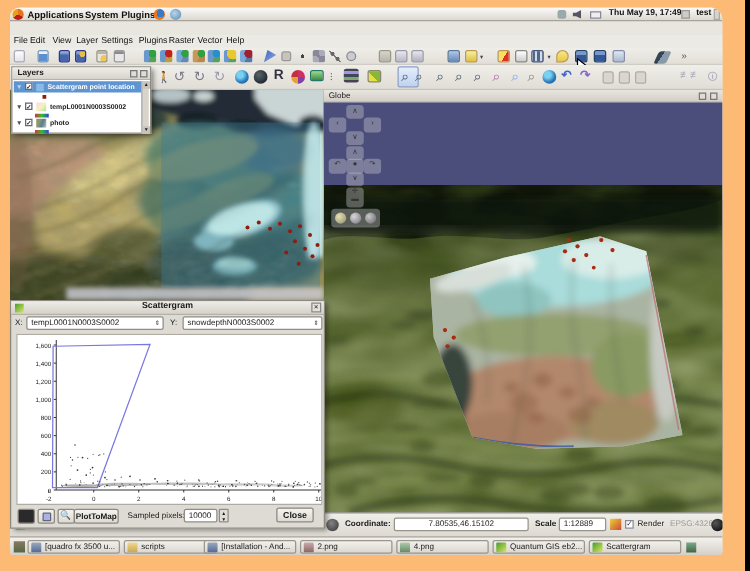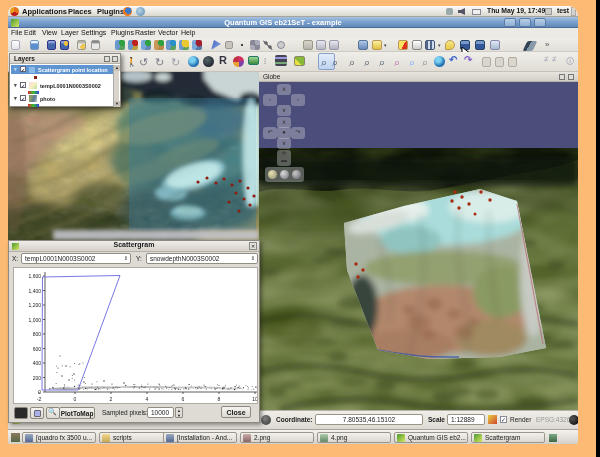--- a/index.html
+++ b/index.html
@@ -55,38 +55,31 @@
   font-size:6px;color:#333;text-align:center;line-height:11px;}
 .tic{position:absolute;left:2px;top:1px;width:8px;height:8px;border-radius:1px;}
 .mag{position:absolute;font-size:11px;color:#456;line-height:10px;}
 </style></head>
 <body>
 <div id="page">
 <div id="desktop">
   <div class="abs" id="gpanel">
     <div style="position:absolute;left:2px;top:1px;width:9px;height:9px;border-radius:50%;background:conic-gradient(#e8731a 0 33%,#c01b1b 33% 66%,#e8a01a 66%);"></div>
     <span style="left:14px">Applications</span>
-        <span style="left:60px">Places</span>
+        <span style="left:60px">System</span>
         <span style="left:89px">Plugins</span>
     <div style="position:absolute;left:115px;top:1px;width:9px;height:9px;border-radius:50%;background:radial-gradient(circle at 60% 40%,#3a78c8 40%,#e87820 42%)"></div>
     <div style="position:absolute;left:128px;top:1px;width:9px;height:9px;border-radius:50%;background:radial-gradient(circle at 40% 40%,#b8d4e8,#5888b0)"></div>
     <div style="position:absolute;left:438px;top:2px;width:7px;height:7px;background:#9aa;border-radius:2px"></div>
     <div style="position:absolute;left:450px;top:2px;width:7px;height:7px;background:#556;clip-path:polygon(0 30%,40% 30%,100% 0,100% 100%,40% 70%,0 70%)"></div>
     <div style="position:absolute;left:464px;top:2.5px;width:9px;height:6px;background:#eee;border:1px solid #889"></div>
     <span style="left:479px;font-size:6.8px">Thu May 19, 17:49</span>
     <div style="position:absolute;left:537px;top:1.5px;width:7px;height:7px;background:#cfccc4;border:1px solid #999"></div>
     <span style="left:549px;font-size:6.8px">test</span>
     <div style="position:absolute;left:563px;top:1px;width:5px;height:9px;background:#d8d4cc;border:1px solid #aaa"></div>
-  </div>
-  <div class="abs" id="titlebar">
-    <div style="position:absolute;left:3px;top:2px;width:8px;height:8px;background:linear-gradient(135deg,#4a9a30,#d8e860);border-radius:1px"></div>
-    <div id="titletext">Quantum GIS eb21SeT - example</div>
-    <div class="winbtn" style="left:496px"></div>
-    <div class="winbtn" style="left:511px"></div>
-    <div class="winbtn" style="left:526px"></div>
   </div>
   <div class="abs" id="menubar">
     <span style="left:3px">File</span>
         <span style="left:16px">Edit</span>
         <span style="left:34px">View</span>
     <span style="left:53px">Layer</span>
         <span style="left:73px">Settings</span>
         <span style="left:103px">Plugins</span>
     <span style="left:127px">Raster</span>
         <span style="left:150px">Vector</span>

